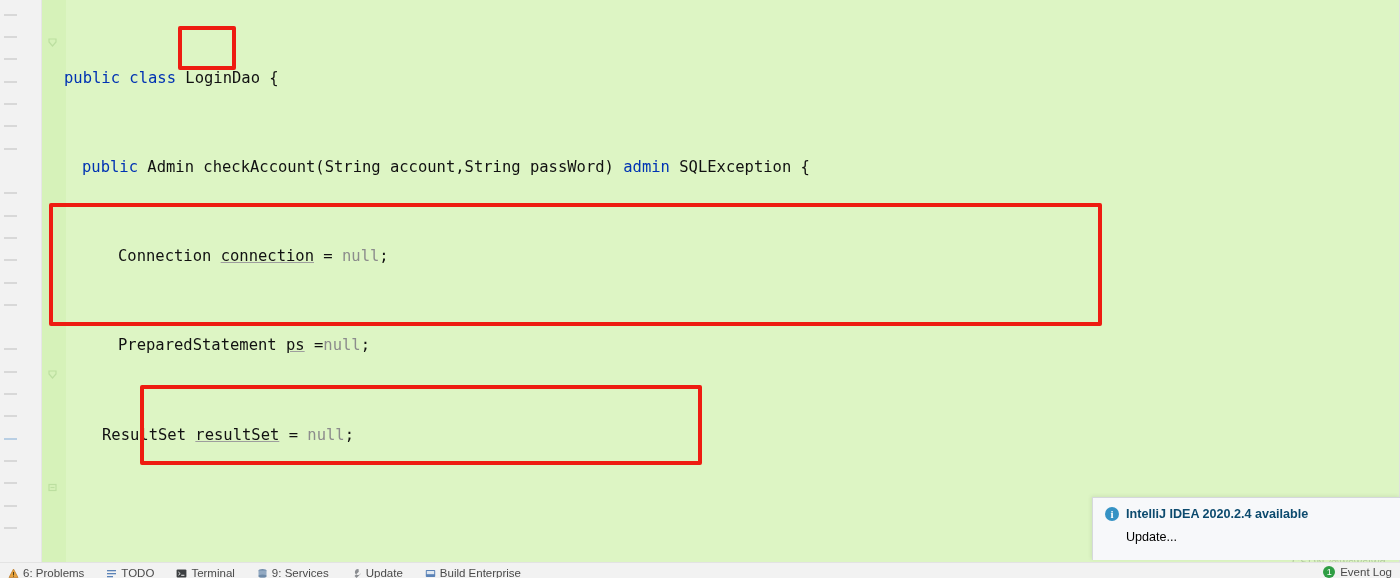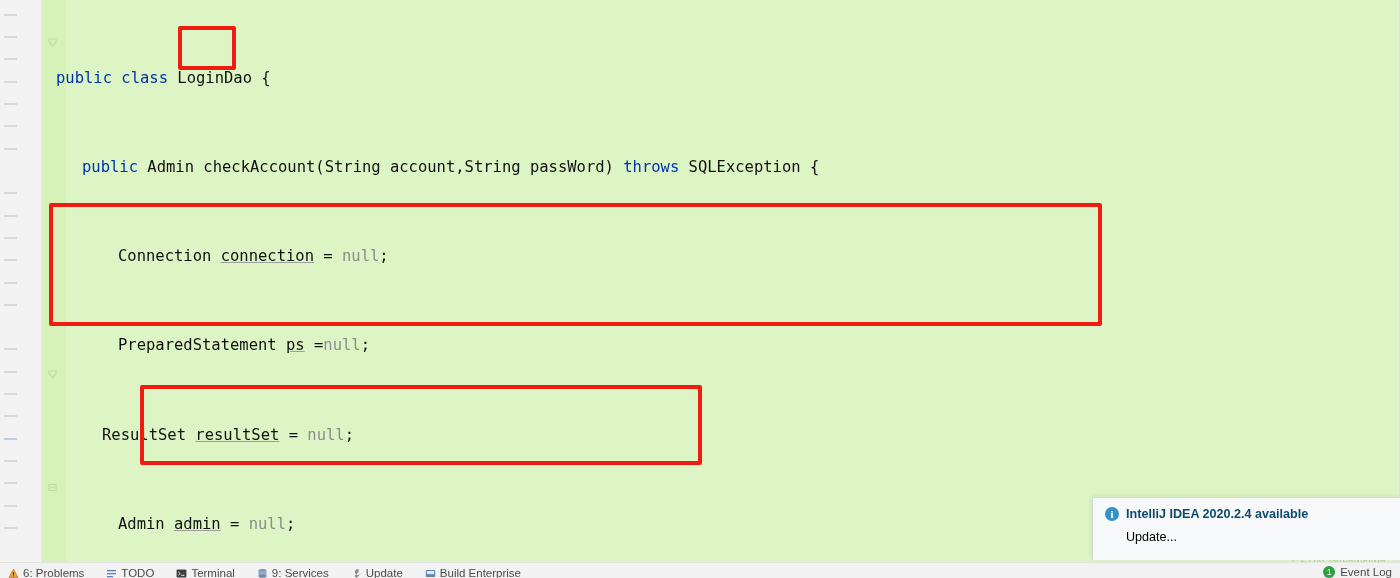--- a/index.html
+++ b/index.html
@@ -66,21 +66,21 @@
     width: 100%;
     padding: 0;
     font-family: "DejaVu Sans Mono", monospace;
     font-size: 15.5px;
     line-height: 22.3px;
     color: #111111;
     white-space: pre;
   }
   .line {
     height: 22.3px;
-    padding-left: 14px;
+    padding-left: 22px;
     white-space: pre;
   }
   .kw   { color: #0033b3; }
   .ncol { color: #8c8c8c; text-align: right; }
   .fld  { color: #111111; text-decoration: underline; text-decoration-color: #9e9e9e; }
 
   
   .redbox {
     position: absolute;
     border: 4px solid #ee1c11;
@@ -224,29 +224,28 @@
             <rect x="3" y="3.5" width="7" height="6" fill="none" stroke="#bcdfa0" stroke-width="1.2"></rect>
             <path d="M4.5 6.5 H8.5" stroke="#bcdfa0" stroke-width="1.2"></path>
           </svg>
       </div>
     </div>
 
     <div class="code">
 
       <div class="line"><span class="kw">public</span> <span class="kw">class</span> LoginDao {</div>
 
-      <div class="line" style="padding-left:40px"><span class="kw">public</span> Admin checkAccount(String account,String passWord) <span class="kw">throws</span> SQLException {</div>
+      <div class="line" style="padding-left:40px"><span class="kw">public</span> Admin checkAccount(String account,String passWord) <span class="kw">admin</span> SQLException {</div>
 
       <div class="line" style="padding-left:76px">Connection <span class="fld">connection</span> = <span class="ncol">null</span>;</div>
 
       <div class="line" style="padding-left:76px">PreparedStatement <span class="fld">ps</span> =<span class="ncol">null</span>;</div>
 
       <div class="line" style="padding-left:60px">ResultSet <span class="fld">resultSet</span> = <span class="ncol">null</span>;</div>
 
-      <div class="line" style="padding-left:76px">Admin <span class="fld">admin</span> = <span class="ncol">null</span>;</div>
 
       
 
       
 
       
 
       
 
       

